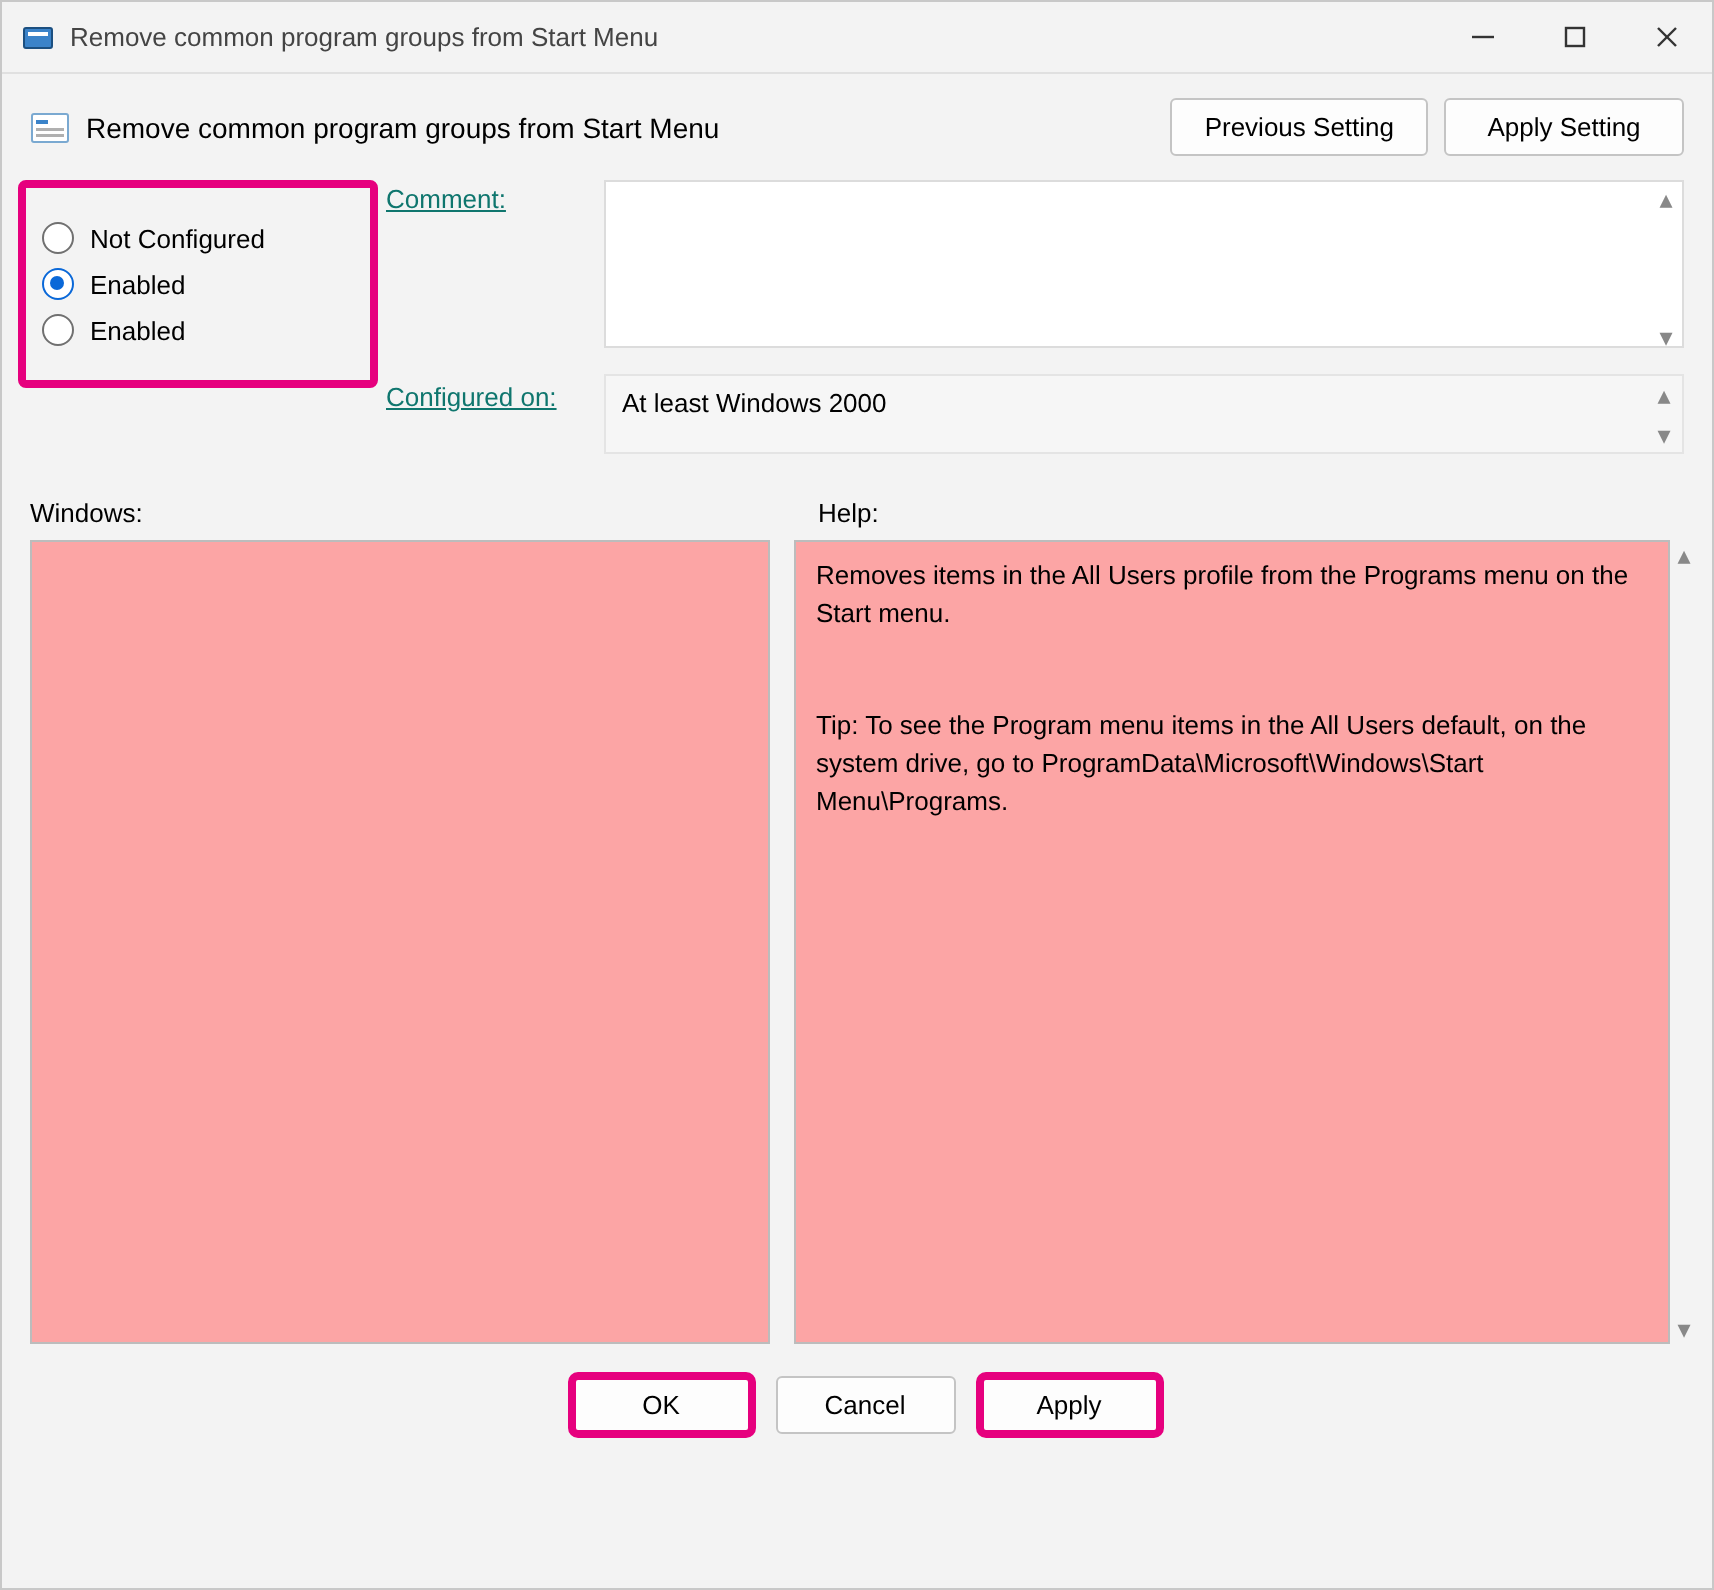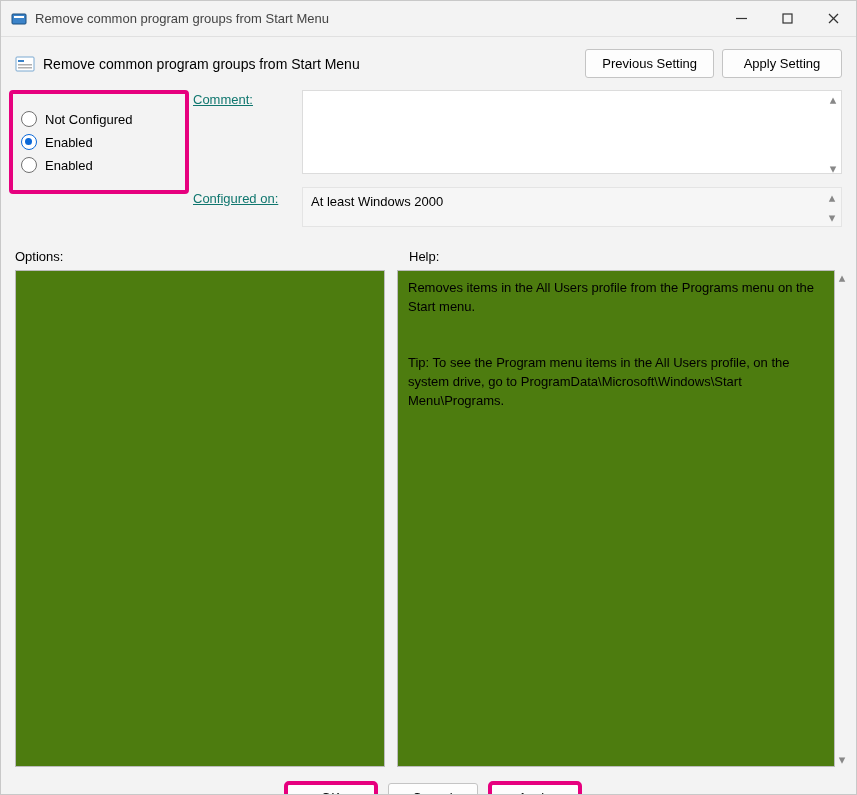--- a/index.html
+++ b/index.html
@@ -171,23 +171,23 @@
   .midlabels .lbl-options { width: 394px; }
   .midlabels .lbl-help { flex:1; }
 
   
   .panes {
     display:flex;
     gap: 12px;
     padding: 0 14px;
   }
   .pane {
-    background:#4d7c0f;
+    background:#fca5a5;
     border:1px solid #bcbcbc;
-    height: 497px;
+    height: 402px;
     overflow:auto;
   }
   .pane.options { width: 370px; }
   .pane.help { flex:1; padding: 8px 10px; line-height:1.45; position:relative;}
   .help-wrap { width: 438px; position:relative;}
   .help-outer-scroll {
     position:absolute;
     right:-14px;
     top:0;
     width:14px;
@@ -286,32 +286,32 @@
   <div style="grid-column:3;grid-row:2;position:relative;padding-top:10px;">
     <div class="txt-supported">
       <span>At least Windows 2000</span>
       <span class="scroll-arrow up">▴</span>
       <span class="scroll-arrow down">▾</span>
     </div>
   </div>
 </div>
 
 <div class="midlabels">
-  <span class="lbl-options">Options:</span>
+  <span class="lbl-options">Windows:</span>
   <span class="lbl-help">Help:</span>
 </div>
 
 <div class="panes">
   <div class="pane options"></div>
   <div class="help-wrap">
     <div class="pane help">
       <div>Removes items in the All Users profile from the Programs menu on the Start menu.</div>
       <br>
       <br>
-      <div>Tip: To see the Program menu items in the All Users profile, on the system drive, go to ProgramData\Microsoft\Windows\Start Menu\Programs.</div>
+      <div>Tip: To see the Program menu items in the All Users default, on the system drive, go to ProgramData\Microsoft\Windows\Start Menu\Programs.</div>
     </div>
     <div class="help-outer-scroll">
       <span>▴</span>
       <span>▾</span>
     </div>
   </div>
 </div>
 
 <div class="footer">
   <button class="btn footer-btn highlight">OK</button>

